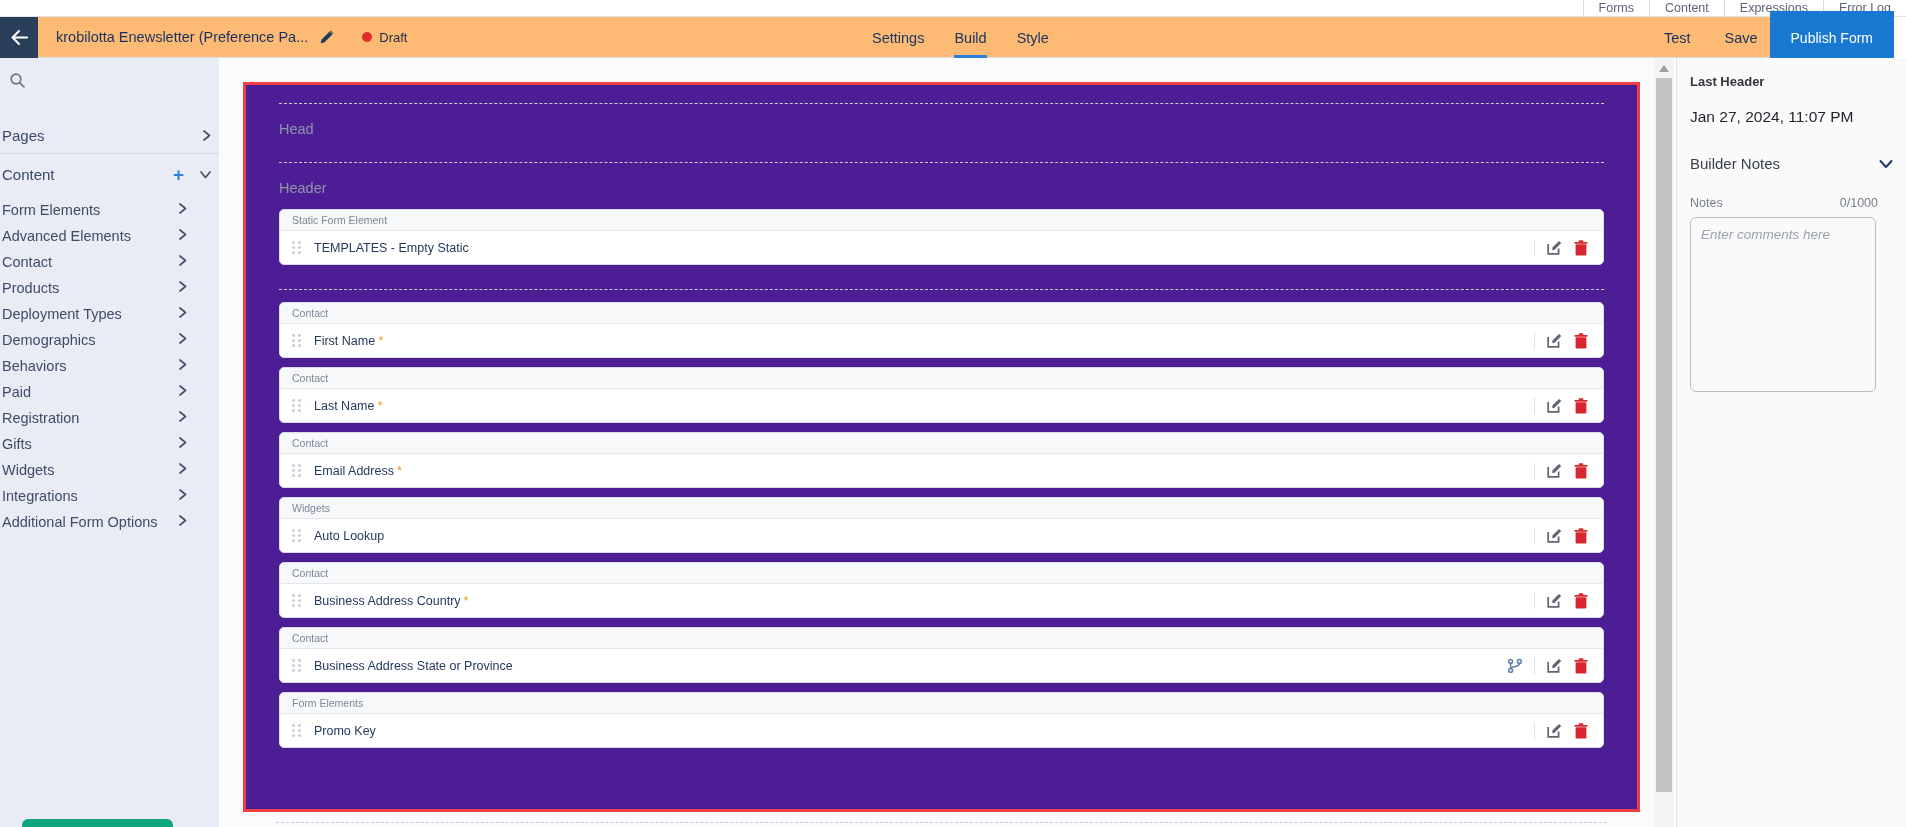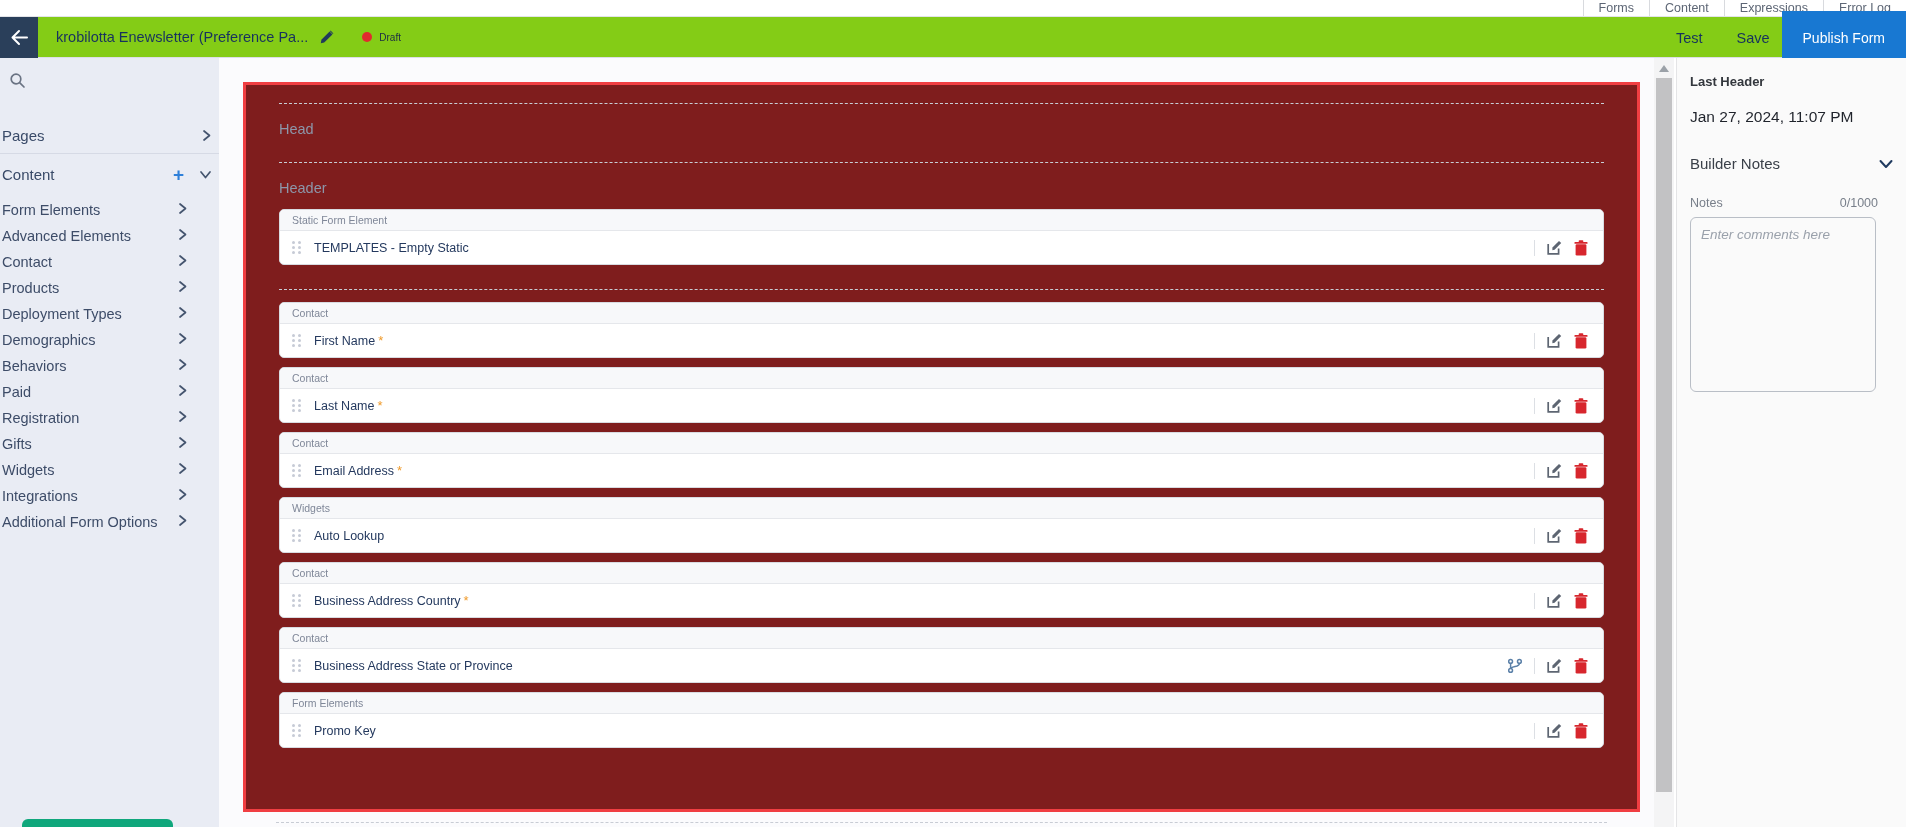--- a/index.html
+++ b/index.html
@@ -6,29 +6,29 @@
   html,body { width:1906px; height:827px; overflow:hidden; }
   body { font-family:"Liberation Sans", sans-serif; background:#fff; position:relative; color:#2b3a55; }
 
   
   .top-strip { position:absolute; top:0; left:0; right:0; height:17px; background:#fff;
     border-bottom:1px solid #e3e4e8; display:flex; justify-content:flex-end; overflow:hidden; }
   .top-tab { font-size:12.5px; line-height:15px; color:#5d6675; padding:1px 15px 4px;
     border-left:1px solid #d8dade; cursor:pointer; }
 
   
-  .toolbar { position:absolute; top:17px; left:0; right:0; height:41px; background:#84cc16;
+  .toolbar { position:absolute; top:17px; left:0; right:12px; height:41px; background:#fdba74;
     display:flex; align-items:center; border-bottom:1px solid #dcdee6; }
   .back-btn { width:38px; height:41px; background:#2a3f5a; display:flex; align-items:center;
     justify-content:center; cursor:pointer; flex:0 0 auto; }
   .form-title { margin-left:18px; font-size:14.5px; font-weight:500; color:#17325e; white-space:nowrap; }
   .pencil { margin-left:11px; display:flex; align-items:center; cursor:pointer; }
   .draft { margin-left:27px; display:flex; align-items:center; gap:7px; }
   .draft-dot { width:10px; height:10px; border-radius:50%; background:#e12b2e; }
-  .draft-label { font-size:10px; color:#1c2b45; }
+  .draft-label { font-size:13px; color:#1c2b45; }
   .center-tabs { position:absolute; left:872px; top:0; height:41px; display:flex; gap:30px; }
   .mode-tab { height:41px; display:flex; align-items:center; font-size:14.5px; color:#1c3764;
     cursor:pointer; border-bottom:3px solid transparent; padding-top:3px; }
   .mode-tab.active { border-bottom-color:#2f7fd9; font-weight:500; }
   .right-actions { position:absolute; right:0; top:0; height:41px; display:flex; align-items:center; }
   .txt-action { font-size:14.5px; color:#16325e; cursor:pointer; }
   .txt-action.test { margin-right:34px; }
   .txt-action.save { margin-right:12px; }
   .publish-btn { height:53px; padding:0 21px; background:#1878d2; color:#fff; font-size:14px;
     display:flex; align-items:center; cursor:pointer; border:none; font-family:inherit; }
@@ -45,21 +45,21 @@
   .cat-list { margin-top:5px; }
   .cat-item { height:26px; display:flex; align-items:center; padding:0 31px 0 2px; cursor:pointer; }
   .cat-item .lbl { font-size:14.5px; color:#3d4c68; }
   .cat-item .chev { margin-left:auto; }
   .green-btn { position:absolute; left:22px; bottom:0; width:151px; height:8px;
     background:#10a77c; border-radius:6px 6px 0 0; cursor:pointer; }
 
   
   .main { position:absolute; top:58px; left:219px; width:1435px; bottom:0; background:#fbfbfd; }
   .red-box { position:absolute; left:24px; top:24px; width:1397px; height:730px;
-    border:3px solid #f03e42; background:#7f1d1d; padding:0 33px; overflow:hidden; }
+    border:3px solid #f03e42; background:#4c1d95; padding:0 33px; overflow:hidden; }
   .sep { border-top:1px dashed #c8ccd4; height:0; margin-top:24px; }
   .section:first-child .sep { margin-top:18px; }
   .section-label { margin-top:16px; font-size:14.5px; line-height:18px; color:#8d96a9; }
   .cards { margin-top:12px; }
   .card { border:1px solid #d8dbe1; border-radius:5px; background:#fff; height:56px; }
   .card + .card { margin-top:9px; }
   .card-head { height:21px; background:#f7f8fa; border-bottom:1px solid #e5e7eb;
     border-radius:5px 5px 0 0; font-size:10.5px; color:#7f8798; padding:4px 0 0 12px; }
   .card-body { height:33px; display:flex; align-items:center; padding:0 15px 0 12px; }
   .drag { display:grid; grid-template-columns:3px 3px; grid-gap:2px 3px; cursor:grab; }
@@ -112,20 +112,25 @@
   <div class="pencil">
     <svg width="16" height="16" viewBox="0 0 16 16">
       <path d="M10.6 2.6 L13.4 5.4 L5.2 13.6 L1.8 14.2 L2.4 10.8 Z" fill="#203a5c"></path>
       <path d="M11.6 1.6 L14.4 4.4 L13.8 5 L11 2.2 Z" fill="#203a5c"></path>
     </svg>
   </div>
   <div class="draft">
     <span class="draft-dot" style="background: rgb(225, 43, 46);"></span>
     <span class="draft-label">Draft</span>
   </div>
+  <div class="center-tabs">
+      <div class="mode-tab">Settings</div>
+      <div class="mode-tab active">Build</div>
+      <div class="mode-tab">Style</div>
+    </div>
   <div class="right-actions">
     <span class="txt-action test">Test</span>
     <span class="txt-action save">Save</span>
     <button class="publish-btn" style="background: rgb(24, 120, 210);">Publish Form</button>
   </div>
 </div>
 
 <div class="sidebar">
   <div class="search-wrap">
     <svg width="17" height="17" viewBox="0 0 17 17">

